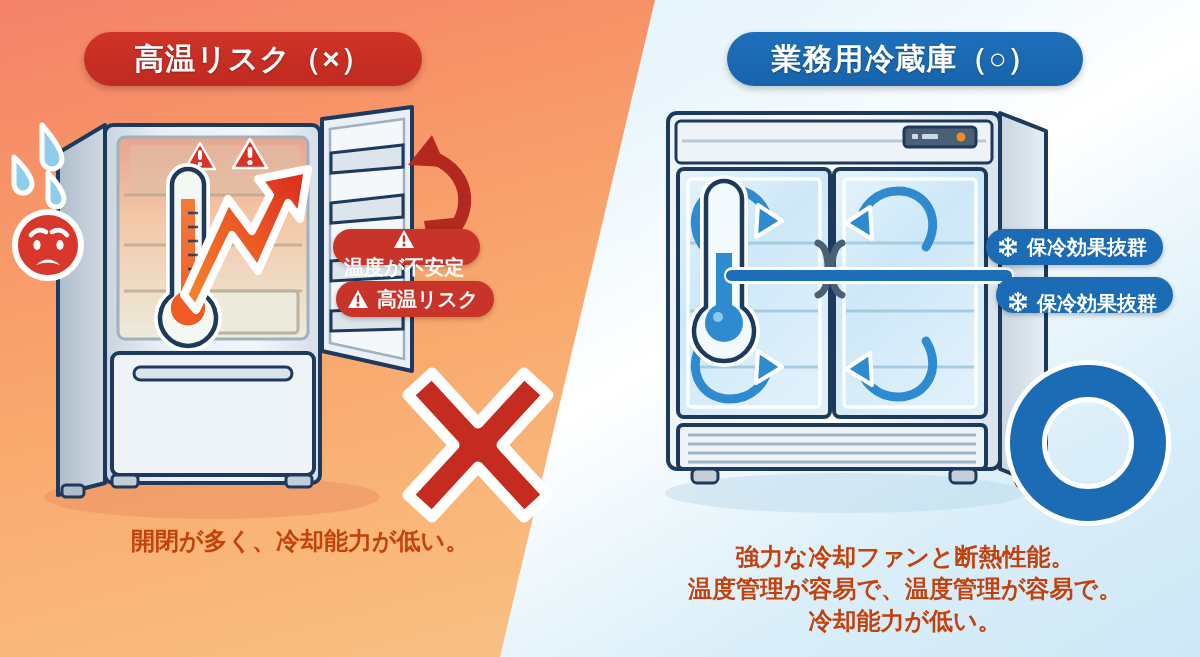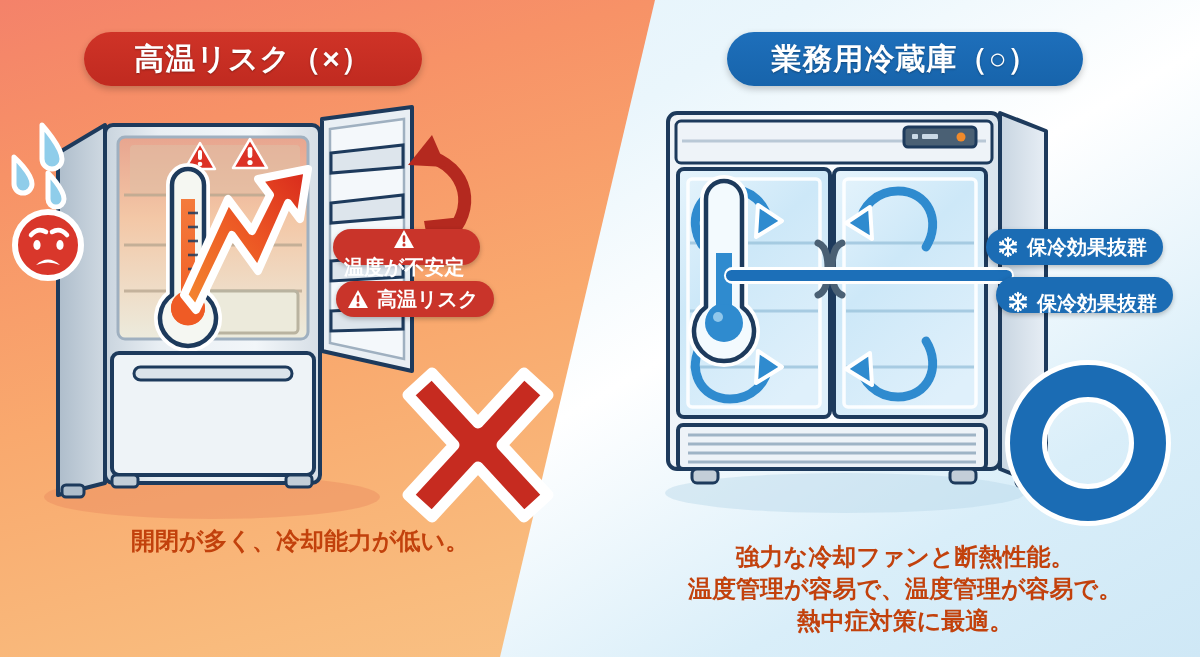--- a/index.html
+++ b/index.html
@@ -417,16 +417,16 @@
     <span class="ptext">保冷効果抜群</span>
   </div>
 
   <div class="caption" id="caption-left">
     <span class="cl">開閉が多く、冷却能力が低い。</span>
   </div>
 
   <div class="caption" id="caption-right">
     <span class="cl">強力な冷却ファンと断熱性能。</span>
     <span class="cl">温度管理が容易で、温度管理が容易で。</span>
-    <span class="cl">熱中症対策に最適。</span>
+    <span class="cl">冷却能力が低い。</span>
   </div>
 
 </div>
 
 </body></html>

